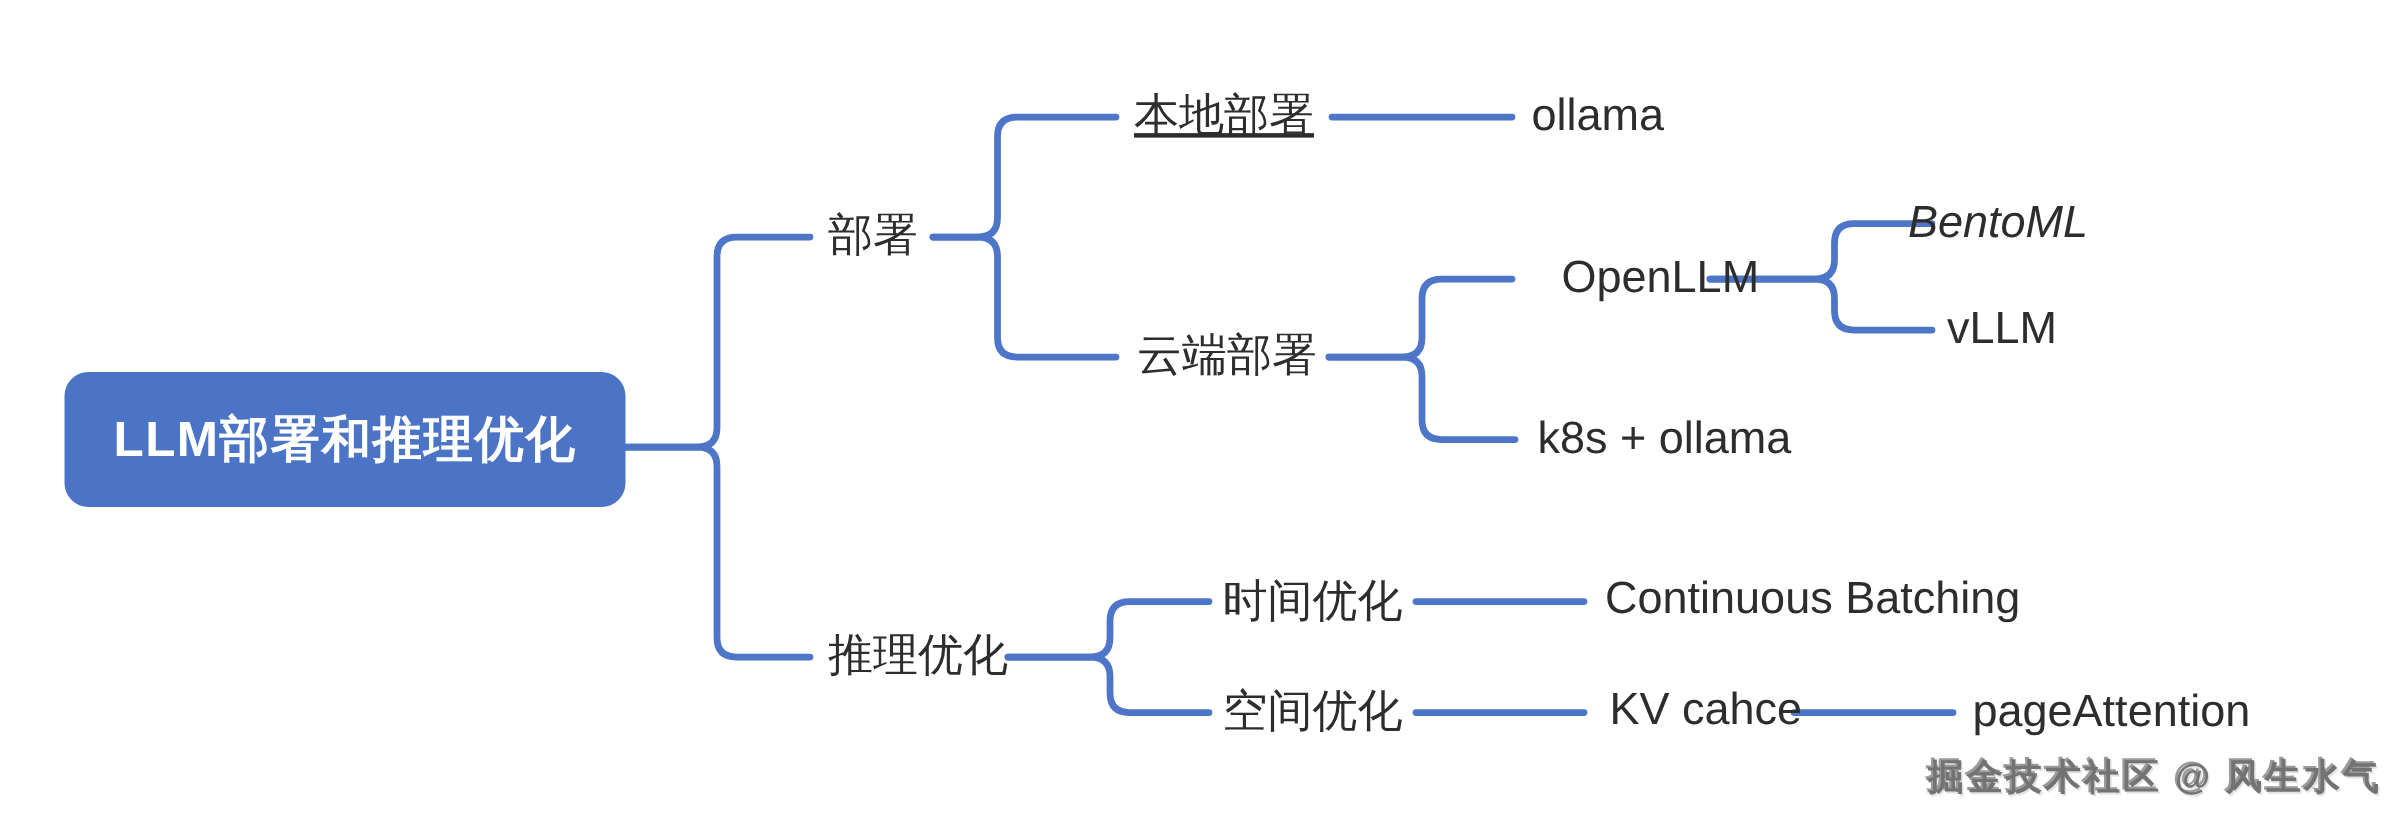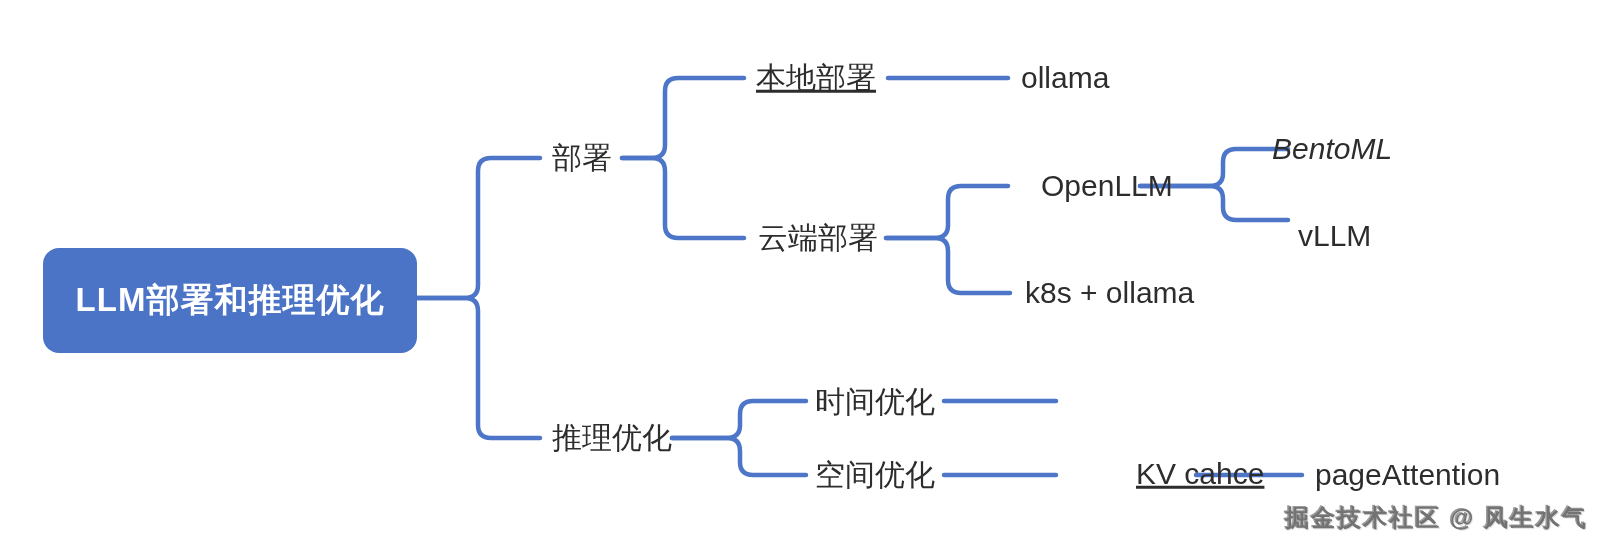--- a/index.html
+++ b/index.html
@@ -28,21 +28,21 @@
   }
   svg.edges path {
     stroke: var(--edge_color);
     stroke-width: 4.5;
     fill: none;
     stroke-linecap: round;
   }
   .root-node {
     position: absolute;
     left: 43px; top: 248px;
-    width: 374px; height: 105px;
+    width: 374px; height: 90px;
     background: var(--node_fill);
     border-radius: 16px;
     display: flex;
     align-items: center;
     justify-content: center;
     color: var(--node_text);
     font-size: 33px;
     font-weight: 700;
     letter-spacing: 1px;
     cursor: pointer;
@@ -102,30 +102,31 @@
   <div class="label" style="left:756px; top:78px;text-decoration:underline;">本地部署</div>
 
   <div class="label" style="left:1021px; top:78px;">ollama</div>
 
   <div class="label" style="left:758px; top:238px;">云端部署</div>
 
   <div class="label" style="left:1022px; top:186px;margin-left:19px;">OpenLLM</div>
 
   <div class="label" style="left:1272px; top:149px;font-style:italic;">BentoML</div>
 
-  <div class="label" style="left:1298px; top:236px;">vLLM</div>
+  <div class="label" style="left:1298px; top:220px;">vLLM</div>
 
   <div class="label" style="left:1025px; top:293px;">k8s + ollama</div>
 
   <div class="label" style="left:552px; top:438px;">推理优化</div>
 
   <div class="label" style="left:815px; top:402px;">时间优化</div>
 
+  <div class="label" style="left:1070px; top:400px;">Continuous Batching</div>
 
   <div class="label" style="left:815px; top:475px;text-align:right;">空间优化</div>
 
-  <div class="label" style="left:1136px; top:474px;text-decoration:underline;">KV cahce</div>
+  <div class="label" style="left:1073px; top:474px;">KV cahce</div>
 
   <div class="label" style="left:1315px; top:475px;">pageAttention</div>
 
   <div class="watermark">掘金技术社区 @ 风生水气</div>
 
 </div>
 
 </body></html>

